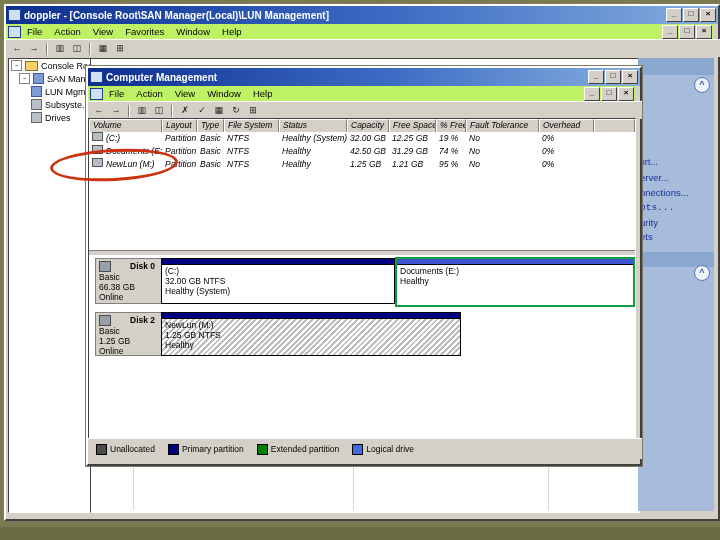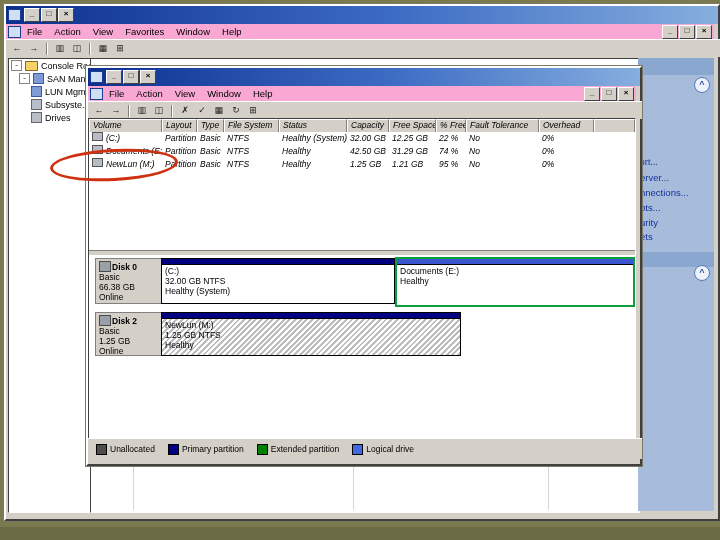--- a/index.html
+++ b/index.html
@@ -9,21 +9,21 @@
   .win{position:absolute;background:#d4d0c8;border:2px solid;border-color:#ffffff #404040 #404040 #ffffff;
        box-shadow:0 0 0 1px #7a7a66;}
   .tb{position:absolute;display:flex;align-items:center;gap:3px;padding:0 2px;overflow:hidden;
       color:#fff;font-weight:bold;font-size:10px;
       background:linear-gradient(to right,#0d2f8e,#3d6cc4 55%,#86aede);}
   .tb .ttl{white-space:nowrap;overflow:hidden;flex:1;}
   .sysico{width:11px;height:10px;background:#cfe0f6;border:1px solid #1b3d8f;flex:0 0 auto;}
   .wbtns{display:flex;gap:1px;flex:0 0 auto;}
   .wbtn{width:14px;height:12px;background:#d4d0c8;border:1px solid;border-color:#fff #404040 #404040 #fff;
         font-size:8px;line-height:9px;text-align:center;color:#000;font-weight:bold;}
-  .mbar{position:absolute;display:flex;align-items:center;font-size:9.5px;background:#f9a8d4;}
+  .mbar{position:absolute;display:flex;align-items:center;font-size:9.5px;background:#bef264;}
   .mitem{padding:1px 6px;white-space:nowrap;}
   .mdibtns{margin-left:auto;display:flex;gap:1px;padding-right:2px;}
   .tbar{position:absolute;display:flex;align-items:center;gap:1px;padding:0 3px;background:#d4d0c8;
         border-top:1px solid #fff;font-size:9px;}
   .tbtn{min-width:16px;height:14px;line-height:13px;text-align:center;color:#222;}
   .tsep{width:1px;height:12px;background:#808080;border-right:1px solid #fff;margin:0 3px;}
   .inset{border:1px solid;border-color:#404040 #ffffff #ffffff #404040;background:#fff;}
   
   .tree-item{display:flex;align-items:center;gap:3px;font-size:9px;padding:1px 1px;white-space:nowrap;overflow:hidden;}
   .pm{width:9px;height:9px;border:1px solid #848484;background:#fff;font-size:8px;line-height:7px;
@@ -39,21 +39,21 @@
   .tlink{position:absolute;color:#16309c;font-size:9.5px;white-space:nowrap;}
   
   .grid{display:grid;grid-template-columns:73px 35px 27px 55px 68px 42px 47px 30px 73px 55px 1fr;position:absolute;left:0;width:100%;font-style:italic;}
   .vh{background:#d4d0c8;border:1px solid;border-color:#fff #808080 #808080 #fff;font-size:8.5px;
       padding:0 3px;height:13px;line-height:11px;white-space:nowrap;overflow:hidden;}
   .vc{font-size:8.5px;padding:0 3px;height:13px;line-height:13px;white-space:nowrap;overflow:hidden;background:#fff;}
   .vol-ico{display:inline-block;width:9px;height:7px;background:#b8bcc4;border:1px solid #555;margin-right:3px;}
   .splitter{position:absolute;background:#d4d0c8;border-top:1px solid #808080;border-bottom:1px solid #fff;}
   
   .dhead{position:absolute;background:#d4d0c8;border:1px solid #808080;padding:2px 3px;font-size:8.5px;line-height:10px;overflow:hidden;}
-  .dh1{display:flex;align-items:center;gap:1px;font-weight:bold;}
+  .dh1{display:flex;gap:19px;font-weight:bold;}
   .disk-ico{width:10px;height:9px;background:#9aa0a8;border:1px solid #4a4a4a;flex:0 0 auto;}
   .cd-ico{width:9px;height:9px;border-radius:50%;background:#d8dce4;border:1px solid #4a4a4a;flex:0 0 auto;}
   .part{position:absolute;border:1px solid #000;background:#fff;overflow:hidden;}
   .part.ext{border:2px solid #0b9e3c;}
   .stripe{height:5px;border-bottom:1px solid #000;}
   .ptext{padding:1px 3px;font-size:8.5px;line-height:10px;white-space:nowrap;}
   .hatch{background:repeating-linear-gradient(135deg,#ffffff 0 2px,#bdbdbd 2px 4px);}
   
   .legend{position:absolute;display:flex;align-items:center;gap:13px;padding-left:8px;background:#d4d0c8;
           border-top:1px solid #fff;font-size:8.5px;}
@@ -67,20 +67,21 @@
 </style>
 </head>
 <body>
 
 <div id="screen">
 
   <div class="win" style="left:4px;top:4px;width:712px;height:513px;z-index:10;">
 
     <div class="tb" style="left:0;top:0;width:708px;height:18px;">
       <span class="sysico"></span>
+      <span class="ttl">doppler - [Console Root\SAN Manager(Local)\LUN Management]</span>
       <span class="wbtns">
         <span class="wbtn">_</span>
         <span class="wbtn">□</span>
         <span class="wbtn">×</span>
       </span>
     </div>
 
     <div class="mbar" style="left:0;top:18px;width:708px;height:15px;">
       <span class="sysico" style="margin-left:2px;"></span>
       <span class="mitem">File</span>
@@ -139,30 +140,31 @@
     </div>
 
     <div class="taskpane" style="left:632px;top:52px;width:76px;height:453px;">
       <div class="band" style="top:0;height:17px;"></div>
       <div class="band" style="top:194px;height:15px;"></div>
       <span class="chev" style="left:56px;top:19px;">^</span>
       <span class="chev" style="left:56px;top:207px;">^</span>
       <span class="tlink" style="left:2px;top:99px;font-family:Liberation Serif, serif;">ort...</span>
       <span class="tlink" style="left:2px;top:114px;">erver...</span>
       <span class="tlink" style="left:2px;top:129px;">nnections...</span>
-      <span class="tlink" style="left:2px;top:144px;">pts...</span>
+      <span class="tlink" style="left:2px;top:144px;font-family:Liberation Mono, monospace;">pts...</span>
       <span class="tlink" style="left:2px;top:159px;">urity</span>
       <span class="tlink" style="left:2px;top:173px;">ets</span>
     </div>
   </div>
 
   <div class="win" style="left:86px;top:66px;width:552px;height:396px;z-index:30;">
 
     <div class="tb" style="left:0;top:0;width:548px;height:18px;">
       <span class="sysico"></span>
+      <span class="ttl">Computer Management</span>
       <span class="wbtns">
         <span class="wbtn">_</span>
         <span class="wbtn">□</span>
         <span class="wbtn">×</span>
       </span>
     </div>
 
     <div class="mbar" style="left:0;top:18px;width:548px;height:15px;">
       <span class="sysico" style="margin-left:2px;"></span>
       <span class="mitem">File</span>
@@ -208,21 +210,21 @@
       </div>
 
       <div class="grid" style="top:13px;">
         <span class="vc"><span class="vol-ico"></span><span>(C:)</span></span>
         <span class="vc">Partition</span>
         <span class="vc">Basic</span>
         <span class="vc">NTFS</span>
         <span class="vc">Healthy (System)</span>
         <span class="vc">32.00 GB</span>
         <span class="vc">12.25 GB</span>
-        <span class="vc">22 %</span>
+        <span class="vc">19 %</span>
         <span class="vc">No</span>
         <span class="vc">0%</span>
         <span class="vc"></span>
       </div>
       <div class="grid" style="top:26px;">
         <span class="vc"><span class="vol-ico"></span><span>Documents (E:)</span></span>
         <span class="vc">Partition</span>
         <span class="vc">Basic</span>
         <span class="vc">NTFS</span>
         <span class="vc">Healthy</span>

